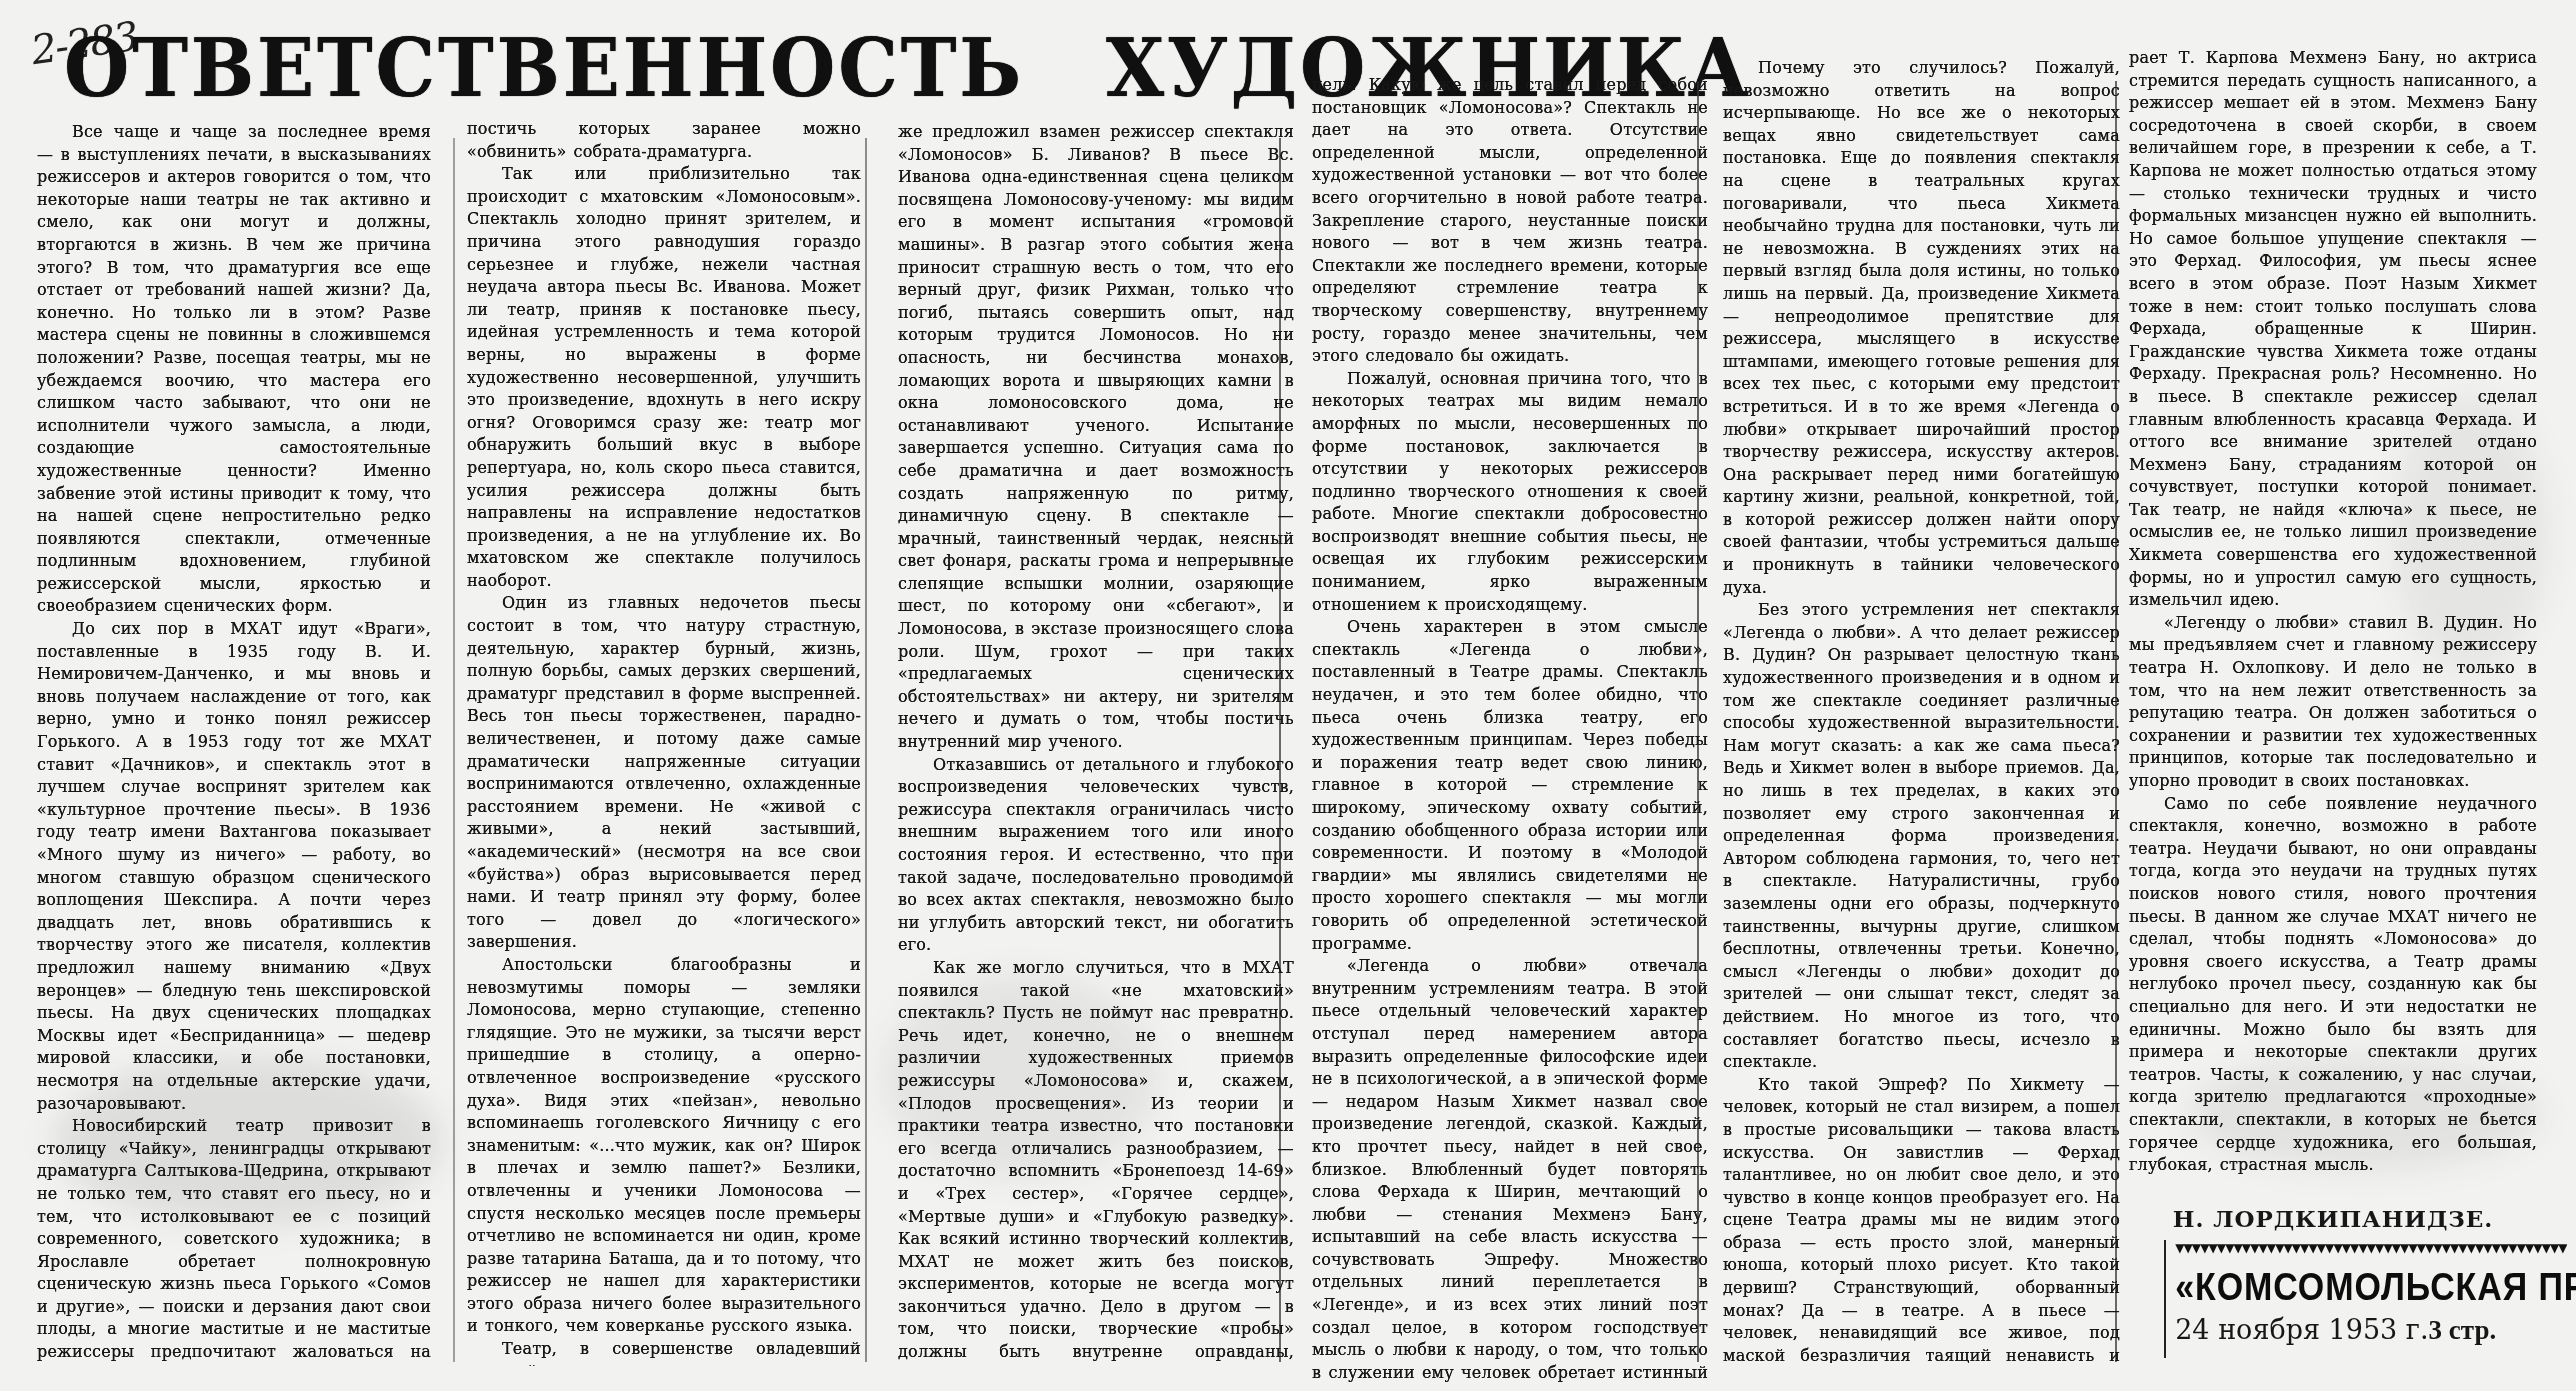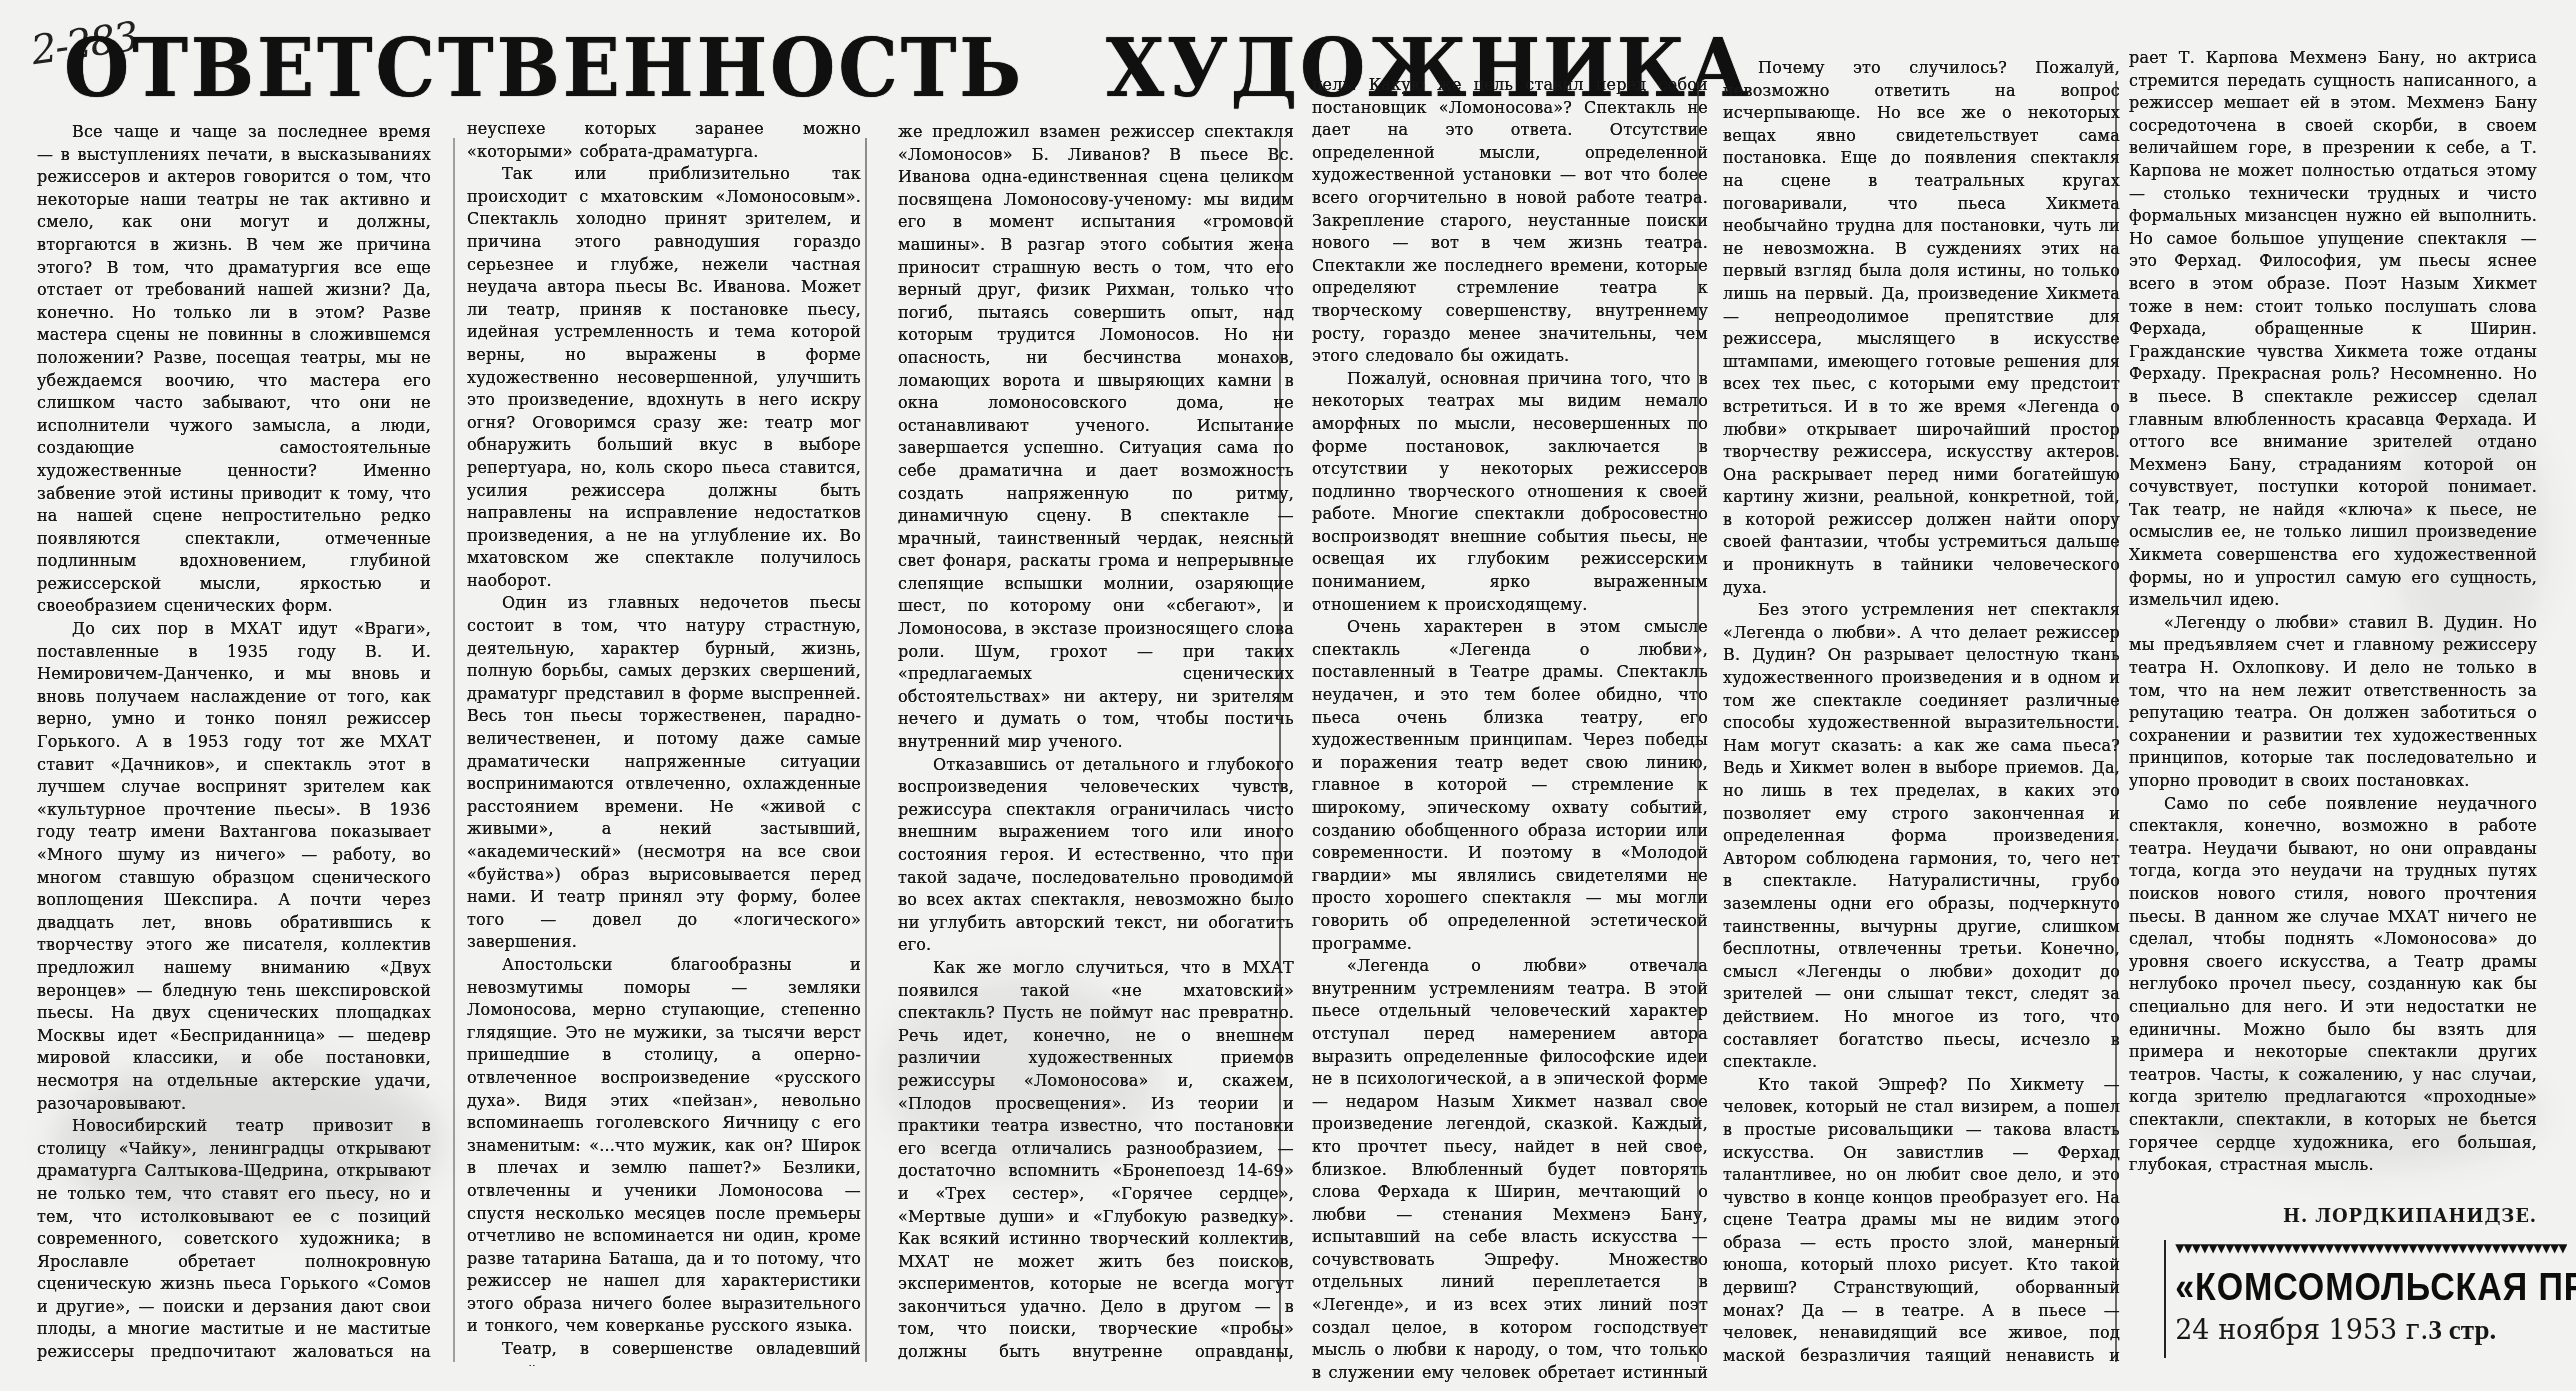--- a/index.html
+++ b/index.html
@@ -36,21 +36,21 @@
   .c6{left:2129px; top:47px; width:408px; height:1154px;}
   .rule{
     position:absolute; width:1.8px; background:#3a3a3a; opacity:0.75;
   }
   .r1{left:453px;  top:138px; height:1224px; opacity:0.45;}
   .r2{left:865px;  top:138px; height:1224px; opacity:0.55;}
   .r3{left:1279px; top:138px; height:1224px;}
   .r4{left:1697px; top:81px;  height:1281px;}
   .r5{left:2115px; top:81px;  height:1281px;}
   .signature{
-    text-align:right; font-weight:bold; font-size:18px;
+    text-align:center; font-weight:bold; font-size:23px;
     margin-top:13px; padding-right:28px; letter-spacing:0.9px;
   }
   .footer{
     position:absolute; left:2164px; top:1240px; width:403px; height:118px;
     border-left:2.8px solid #222; padding-left:9.2px; box-sizing:border-box;
   }
   .zigzag{
     font-size:12px; letter-spacing:-0.9px; line-height:13px; color:#111;
     white-space:nowrap; overflow:hidden; margin-top:1.8px;
   }
@@ -85,21 +85,21 @@
   <div class="rule r3"></div>
   <div class="rule r4"></div>
   <div class="rule r5"></div>
 
   <div class="col c1">
       <p class="para">Все чаще и чаще за последнее время — в выступлениях печати, в высказываниях режиссеров и актеров говорится о том, что некоторые наши театры не так активно и смело, как они могут и должны, вторгаются в жизнь. В чем же причина этого? В том, что драматургия все еще отстает от требований нашей жизни? Да, конечно. Но только ли в этом? Разве мастера сцены не повинны в сложившемся положении? Разве, посещая театры, мы не убеждаемся воочию, что мастера его слишком часто забывают, что они не исполнители чужого замысла, а люди, создающие самостоятельные художественные ценности? Именно забвение этой истины приводит к тому, что на нашей сцене непростительно редко появляются спектакли, отмеченные подлинным вдохновением, глубиной режиссерской мысли, яркостью и своеобразием сценических форм.</p>
       <p class="para">До сих пор в МХАТ идут «Враги», поставленные в 1935 году В. И. Немировичем-Данченко, и мы вновь и вновь получаем наслаждение от того, как верно, умно и тонко понял режиссер Горького. А в 1953 году тот же МХАТ ставит «Дачников», и спектакль этот в лучшем случае воспринят зрителем как «культурное прочтение пьесы». В 1936 году театр имени Вахтангова показывает «Много шуму из ничего» — работу, во многом ставшую образцом сценического воплощения Шекспира. А почти через двадцать лет, вновь обратившись к творчеству этого же писателя, коллектив предложил нашему вниманию «Двух веронцев» — бледную тень шекспировской пьесы. На двух сценических площадках Москвы идет «Бесприданница» — шедевр мировой классики, и обе постановки, несмотря на отдельные актерские удачи, разочаровывают.</p>
       <p class="para">Новосибирский театр привозит в столицу «Чайку», ленинградцы открывают драматурга Салтыкова-Щедрина, открывают не только тем, что ставят его пьесу, но и тем, что истолковывают ее с позиций современного, советского художника; в Ярославле обретает полнокровную сценическую жизнь пьеса Горького «Сомов и другие», — поиски и дерзания дают свои плоды, а многие маститые и не маститые режиссеры предпочитают жаловаться на «репертуарный голод», забывают о классике и хороших советских пьесах и ставят спектакли, в</p>
     </div>
   <div class="col c2">
-      <p class="para cont">неуспехе которых заранее можно «которыми» собрата-драматурга.</p>
+      <p class="para cont">постичь которых заранее можно «обвинить» собрата-драматурга.</p>
       <p class="para">Так или приблизительно так происходит с мхатовским «Ломоносовым». Спектакль холодно принят зрителем, и причина этого равнодушия гораздо серьезнее и глубже, нежели частная неудача автора пьесы Вс. Иванова. Может ли театр, приняв к постановке пьесу, идейная устремленность и тема которой верны, но выражены в форме художественно несовершенной, улучшить это произведение, вдохнуть в него искру огня? Оговоримся сразу же: театр мог обнаружить больший вкус в выборе репертуара, но, коль скоро пьеса ставится, усилия режиссера должны быть направлены на исправление недостатков произведения, а не на углубление их. Во мхатовском же спектакле получилось наоборот.</p>
       <p class="para">Один из главных недочетов пьесы состоит в том, что натуру страстную, деятельную, характер бурный, жизнь, полную борьбы, самых дерзких свершений, драматург представил в форме выспренней. Весь тон пьесы торжественен, парадно-величественен, и потому даже самые драматически напряженные ситуации воспринимаются отвлеченно, охлажденные расстоянием времени. Не «живой с живыми», а некий застывший, «академический» (несмотря на все свои «буйства») образ вырисовывается перед нами. И театр принял эту форму, более того — довел до «логического» завершения.</p>
       <p class="para">Апостольски благообразны и невозмутимы поморы — земляки Ломоносова, мерно ступающие, степенно глядящие. Это не мужики, за тысячи верст пришедшие в столицу, а оперно-отвлеченное воспроизведение «русского духа». Видя этих «пейзан», невольно вспоминаешь гоголевского Яичницу с его знаменитым: «...что мужик, как он? Широк в плечах и землю пашет?» Безлики, отвлеченны и ученики Ломоносова — спустя несколько месяцев после премьеры отчетливо не вспоминается ни один, кроме разве татарина Баташа, да и то потому, что режиссер не нашел для характеристики этого образа ничего более выразительного и тонкого, чем коверканье русского языка.</p>
       <p class="para">Театр, в совершенстве овладевший труднейшим секретом сцены — умением передать дух времени, атмосферу каждого происходящего события, на этот раз решительно отказывается от своих традиций. Что</p>
     </div>
   <div class="col c3">
       <p class="para cont">же предложил взамен режиссер спектакля «Ломоносов» Б. Ливанов? В пьесе Вс. Иванова одна-единственная сцена целиком посвящена Ломоносову-ученому: мы видим его в момент испытания «громовой машины». В разгар этого события жена приносит страшную весть о том, что его верный друг, физик Рихман, только что погиб, пытаясь совершить опыт, над которым трудится Ломоносов. Но ни опасность, ни бесчинства монахов, ломающих ворота и швыряющих камни в окна ломоносовского дома, не останавливают ученого. Испытание завершается успешно. Ситуация сама по себе драматична и дает возможность создать напряженную по ритму, динамичную сцену. В спектакле — мрачный, таинственный чердак, неясный свет фонаря, раскаты грома и непрерывные слепящие вспышки молнии, озаряющие шест, по которому они «сбегают», и Ломоносова, в экстазе произносящего слова роли. Шум, грохот — при таких «предлагаемых сценических обстоятельствах» ни актеру, ни зрителям нечего и думать о том, чтобы постичь внутренний мир ученого.</p>
       <p class="para">Отказавшись от детального и глубокого воспроизведения человеческих чувств, режиссура спектакля ограничилась чисто внешним выражением того или иного состояния героя. И естественно, что при такой задаче, последовательно проводимой во всех актах спектакля, невозможно было ни углубить авторский текст, ни обогатить его.</p>
       <p class="para">Как же могло случиться, что в МХАТ появился такой «не мхатовский» спектакль? Пусть не поймут нас превратно. Речь идет, конечно, не о внешнем различии художественных приемов режиссуры «Ломоносова» и, скажем, «Плодов просвещения». Из теории и практики театра известно, что постановки его всегда отличались разнообразием, — достаточно вспомнить «Бронепоезд 14-69» и «Трех сестер», «Горячее сердце», «Мертвые души» и «Глубокую разведку». Как всякий истинно творческий коллектив, МХАТ не может жить без поисков, экспериментов, которые не всегда могут закончиться удачно. Дело в другом — в том, что поиски, творческие «пробы» должны быть внутренне оправданы, продиктованы необходимостью или, по крайней мере, должны иметь конечную</p>
     </div>

